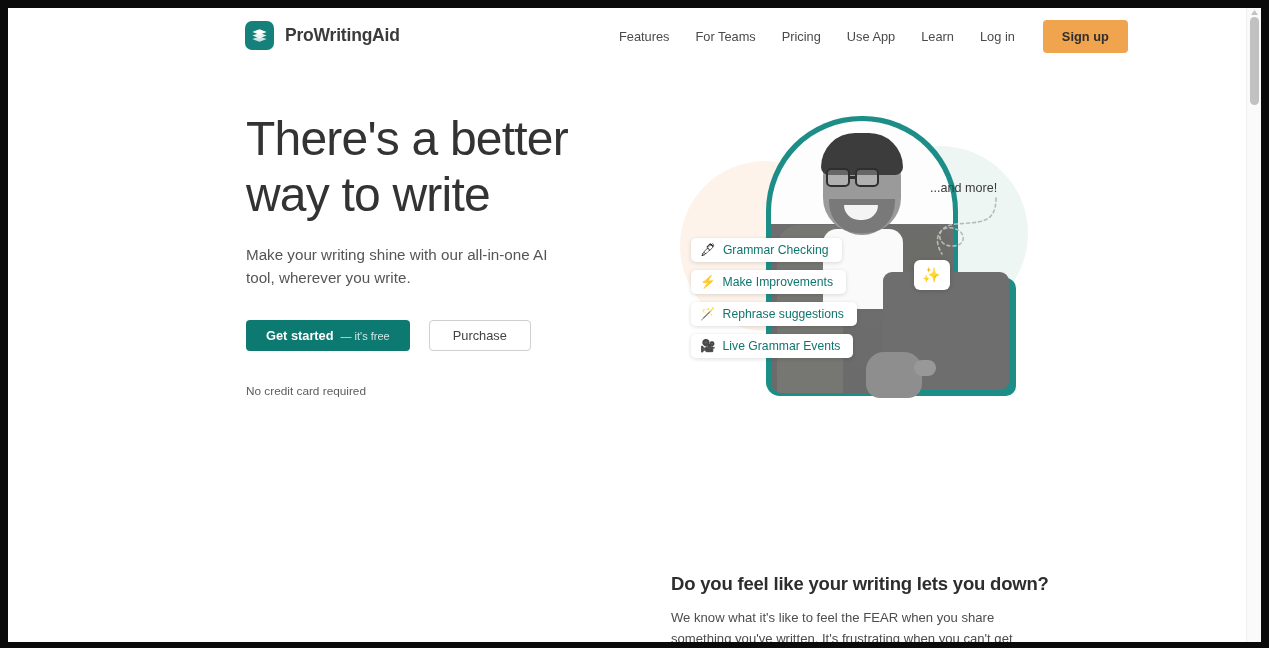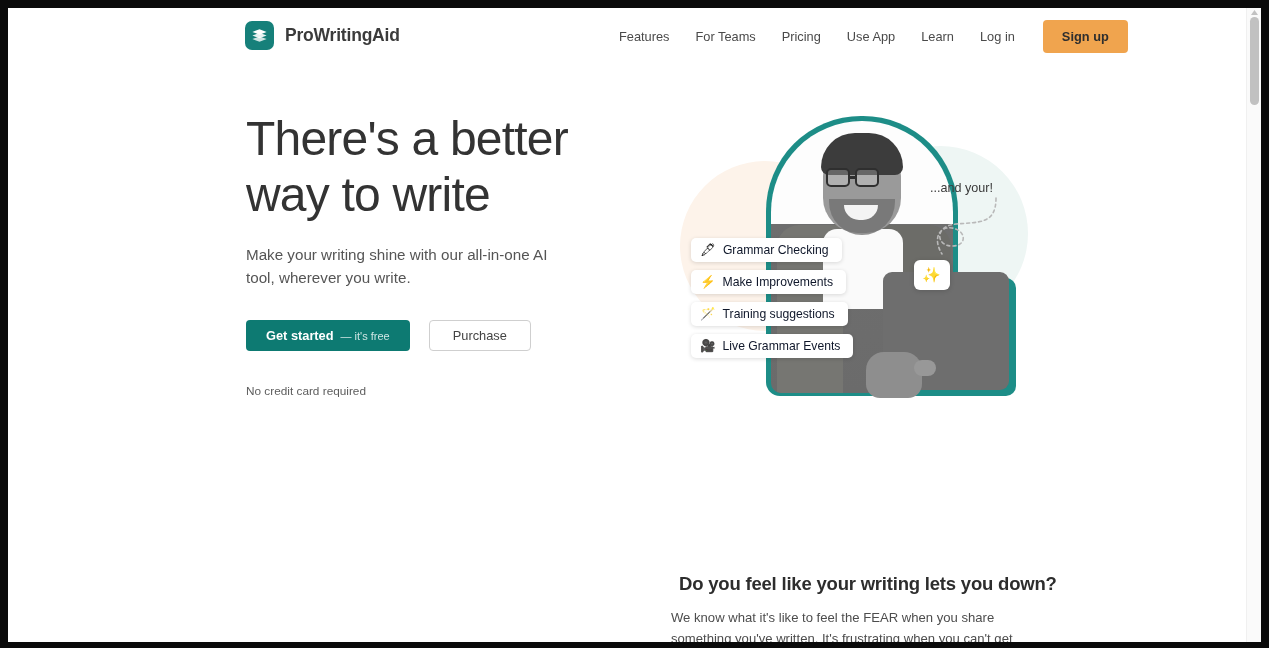--- a/index.html
+++ b/index.html
@@ -387,21 +387,21 @@
     gap: 7px;
     background: #ffffff;
     border-radius: 5px;
     padding: 5px 13px 5px 9px;
     box-shadow: 0 1px 4px rgba(0,0,0,0.14);
     width: max-content;
   }
   .feature-icon { font-size: 12.5px; line-height: 1; }
   .feature-label {
     font-size: 12.2px;
-    color: #0f172a;
+    color: #0f766e;
     white-space: nowrap;
   }
 
   
   #lower-art {
     position: absolute;
     left: 245px;
     top: 492px;
     width: 360px;
     height: 146px;
@@ -507,21 +507,20 @@
     left: 663px;
     top: 565px;
     width: 345px;
   }
   #lower-heading {
     font-size: 18.5px;
     font-weight: bold;
     color: #2d2d2d;
     letter-spacing: -0.2px;
     white-space: nowrap;
-    margin-left: 8px;
   }
   #lower-body {
     margin-top: 13px;
     font-size: 13.1px;
     line-height: 20.5px;
     color: #4d4d4d;
   }
 </style>
 </head>
 <body>
@@ -590,37 +589,37 @@
         </div>
       </div>
 
       <div id="laptop-shadow"></div>
       <div id="laptop"></div>
       <div id="hand"></div>
       <div id="hand-thumb"></div>
 
       <div id="sparkle-card">✨</div>
 
-      <div id="and-more-label">...and your!</div>
+      <div id="and-more-label">...and more!</div>
       <svg id="and-more-arrow" viewBox="0 0 80 80">
         <path d="M70 4 C 70 30, 54 28, 30 30 C 8 32, 10 52, 26 52 C 42 52, 40 36, 26 34 C 14 32, 6 44, 16 60" fill="none" stroke="#b9b9b9" stroke-width="1.6" stroke-dasharray="3 3" stroke-linecap="round"></path>
       </svg>
 
       <div id="feature-cards">
         <div class="feature-card">
           <span class="feature-icon">🖋</span>
           <span class="feature-label">Grammar Checking</span>
         </div>
         <div class="feature-card">
           <span class="feature-icon">⚡</span>
           <span class="feature-label">Make Improvements</span>
         </div>
         <div class="feature-card">
           <span class="feature-icon">🪄</span>
-          <span class="feature-label">Training suggestions</span>
+          <span class="feature-label">Rephrase suggestions</span>
         </div>
         <div class="feature-card">
           <span class="feature-icon">🎥</span>
           <span class="feature-label">Live Grammar Events</span>
         </div>
       </div>
     </div>
 
 
     <div id="lower-copy">

